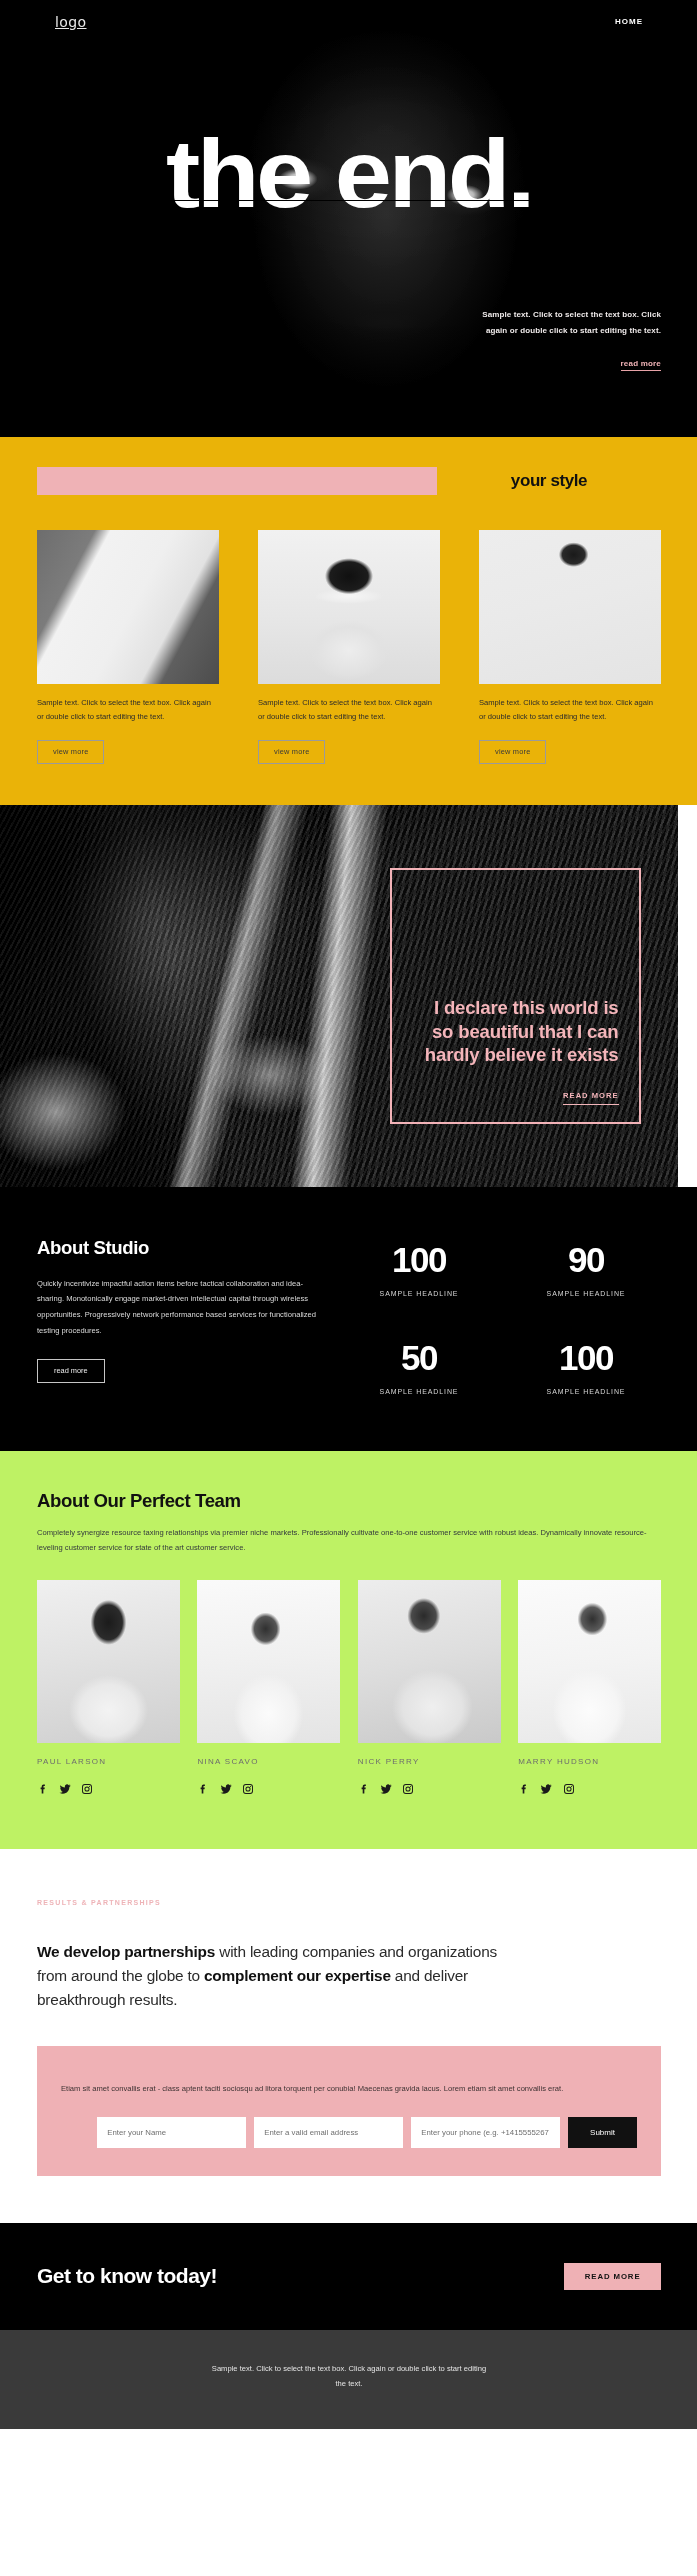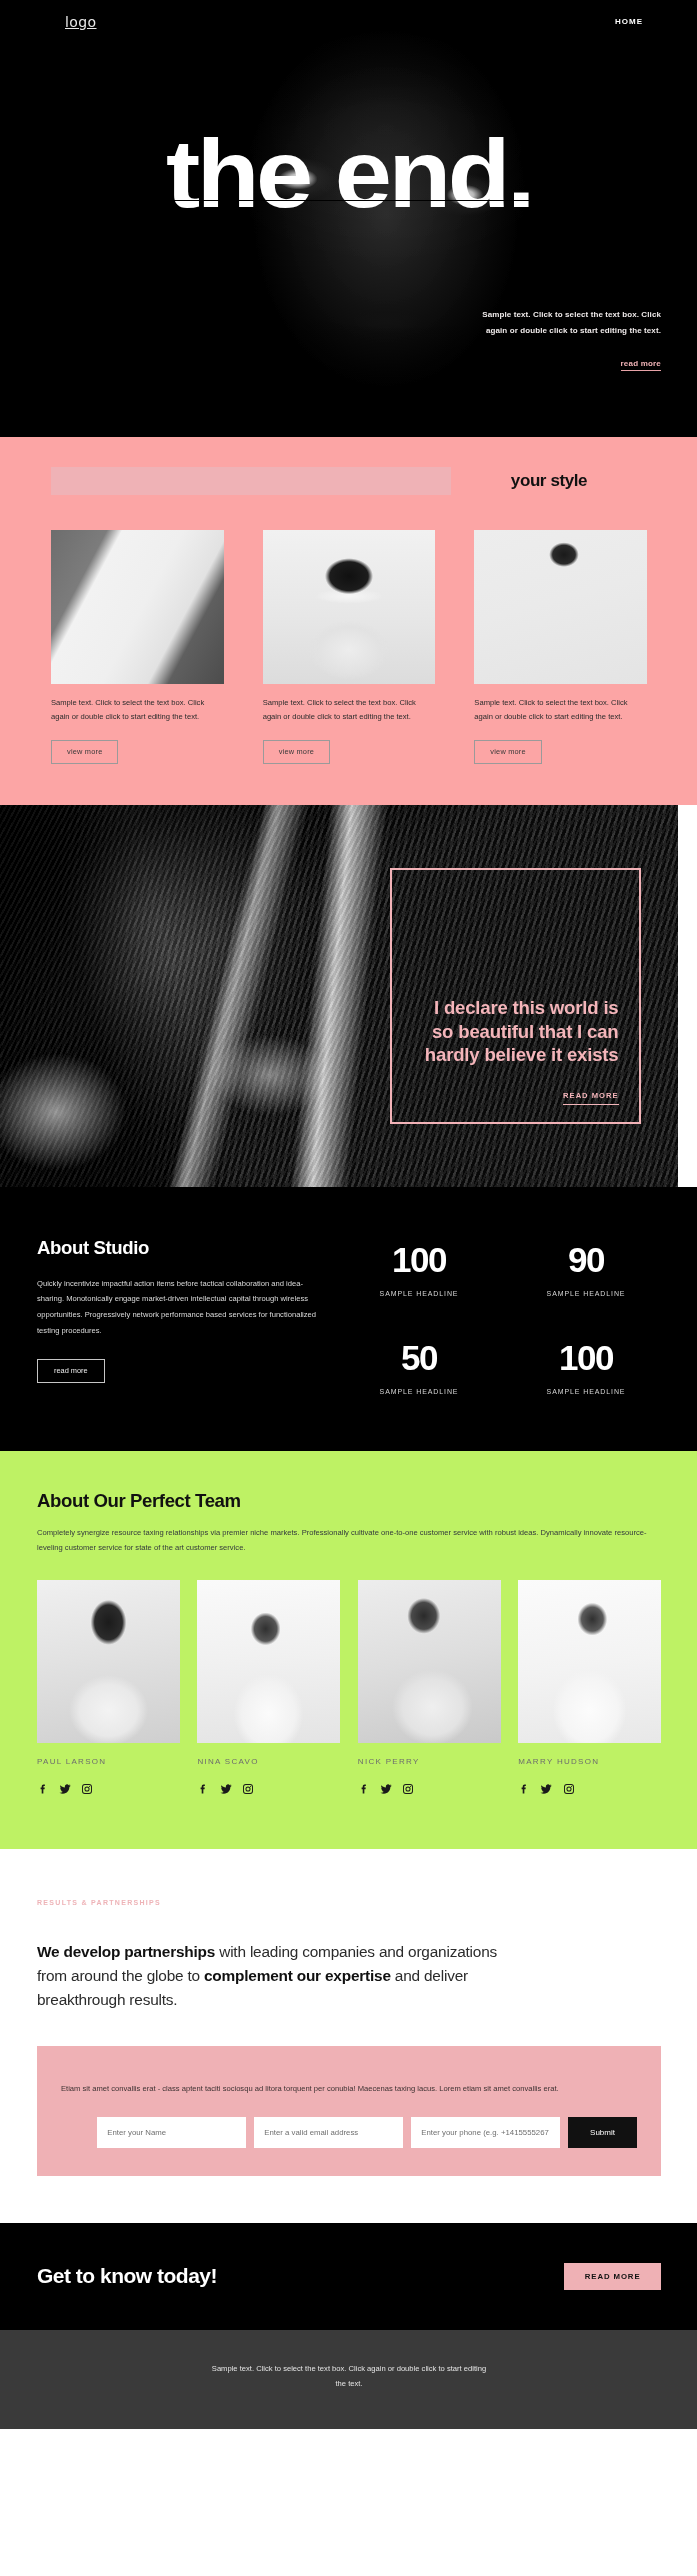--- a/index.html
+++ b/index.html
@@ -40,21 +40,21 @@
     background:
       radial-gradient(ellipse 47px 17px at 386px 321px, #1e1e1e 0%, rgba(0,0,0,0) 75%),
       radial-gradient(ellipse 279px 195px at 386px 130px, rgba(255,255,255,.035) 0%, rgba(0,0,0,0) 70%);
   }
   .hero-vignette{
     position:absolute; inset:0;
     background:radial-gradient(ellipse 391px 307px at 391px 214px, rgba(0,0,0,0) 35%, rgba(0,0,0,.55) 72%, rgba(0,0,0,.95) 100%);
   }
 
   .topbar {
-    position:absolute; top:0; left:10px; right:0; height:43px;
+    position:absolute; top:0; left:0; right:0; height:43px;
     display:flex; align-items:center; justify-content:space-between;
     padding:0 55px; z-index:8;
   }
   .logo {
     color:#e9e9e9; font-size:14px; letter-spacing:0.4px;
     font-family:"DejaVu Sans", sans-serif; font-weight:400;
   }
   .nav { display:flex; gap:20.5px; }
   .nav-item {
     color:#ffffff; font-size:8px; font-weight:700;
@@ -86,21 +86,21 @@
     font-weight:700; letter-spacing:0.1px;
   }
   .read-more-link {
     display:inline-block; margin-top:20.5px;
     color:#f1b3b7; font-size:8px; font-weight:700;
     letter-spacing:0.2px; text-decoration:none;
     padding-bottom:2.8px; border-bottom:1.4px solid #e8a3a8;
   }
 
   
-  .style-sec { background:#fca5a5; padding:30px 51px 41px; }
+  .style-sec { background:#eab308; padding:30px 37px 41px; }
   .style-head { display:flex; align-items:center; gap:0; }
   .pink-bar { width:400px; height:28px; background:#efb2b6; }
   .style-title {
     flex:1; text-align:center;
     font-size:17px; font-weight:700; color:#111;
     letter-spacing:-0.4px;
   }
   .cards { display:flex; gap:39px; margin-top:35px; }
   .card { width:auto; flex:1; }
   .card-img {
@@ -508,21 +508,21 @@
     </div>
   </section>
 
   <section class="part-sec">
     <div class="part-eyebrow">RESULTS &amp; PARTNERSHIPS</div>
     <p class="part-body"><b>We develop partnerships</b><span> with leading companies and</span> <span>organizations from around the globe to </span><b>complement</b> <b>our expertise</b><span> and deliver breakthrough results.</span></p>
   </section>
 
   <section class="contact-wrap">
     <div class="contact">
-      <p class="contact-p">Etiam sit amet convallis erat - class aptent taciti sociosqu ad litora torquent per conubia! Maecenas taxing lacus. Lorem etiam sit amet convallis erat.</p>
+      <p class="contact-p">Etiam sit amet convallis erat - class aptent taciti sociosqu ad litora torquent per conubia! Maecenas gravida lacus. Lorem etiam sit amet convallis erat.</p>
       <form class="form-row">
         <input type="text" placeholder="Enter your Name" style="">
         <input type="email" placeholder="Enter a valid email address" style="">
         <input type="tel" placeholder="Enter your phone (e.g. +14155552675" style="">
         <button class="submit-btn" type="submit">Submit</button>
       </form>
     </div>
   </section>
 
   <section class="cta-bar">

